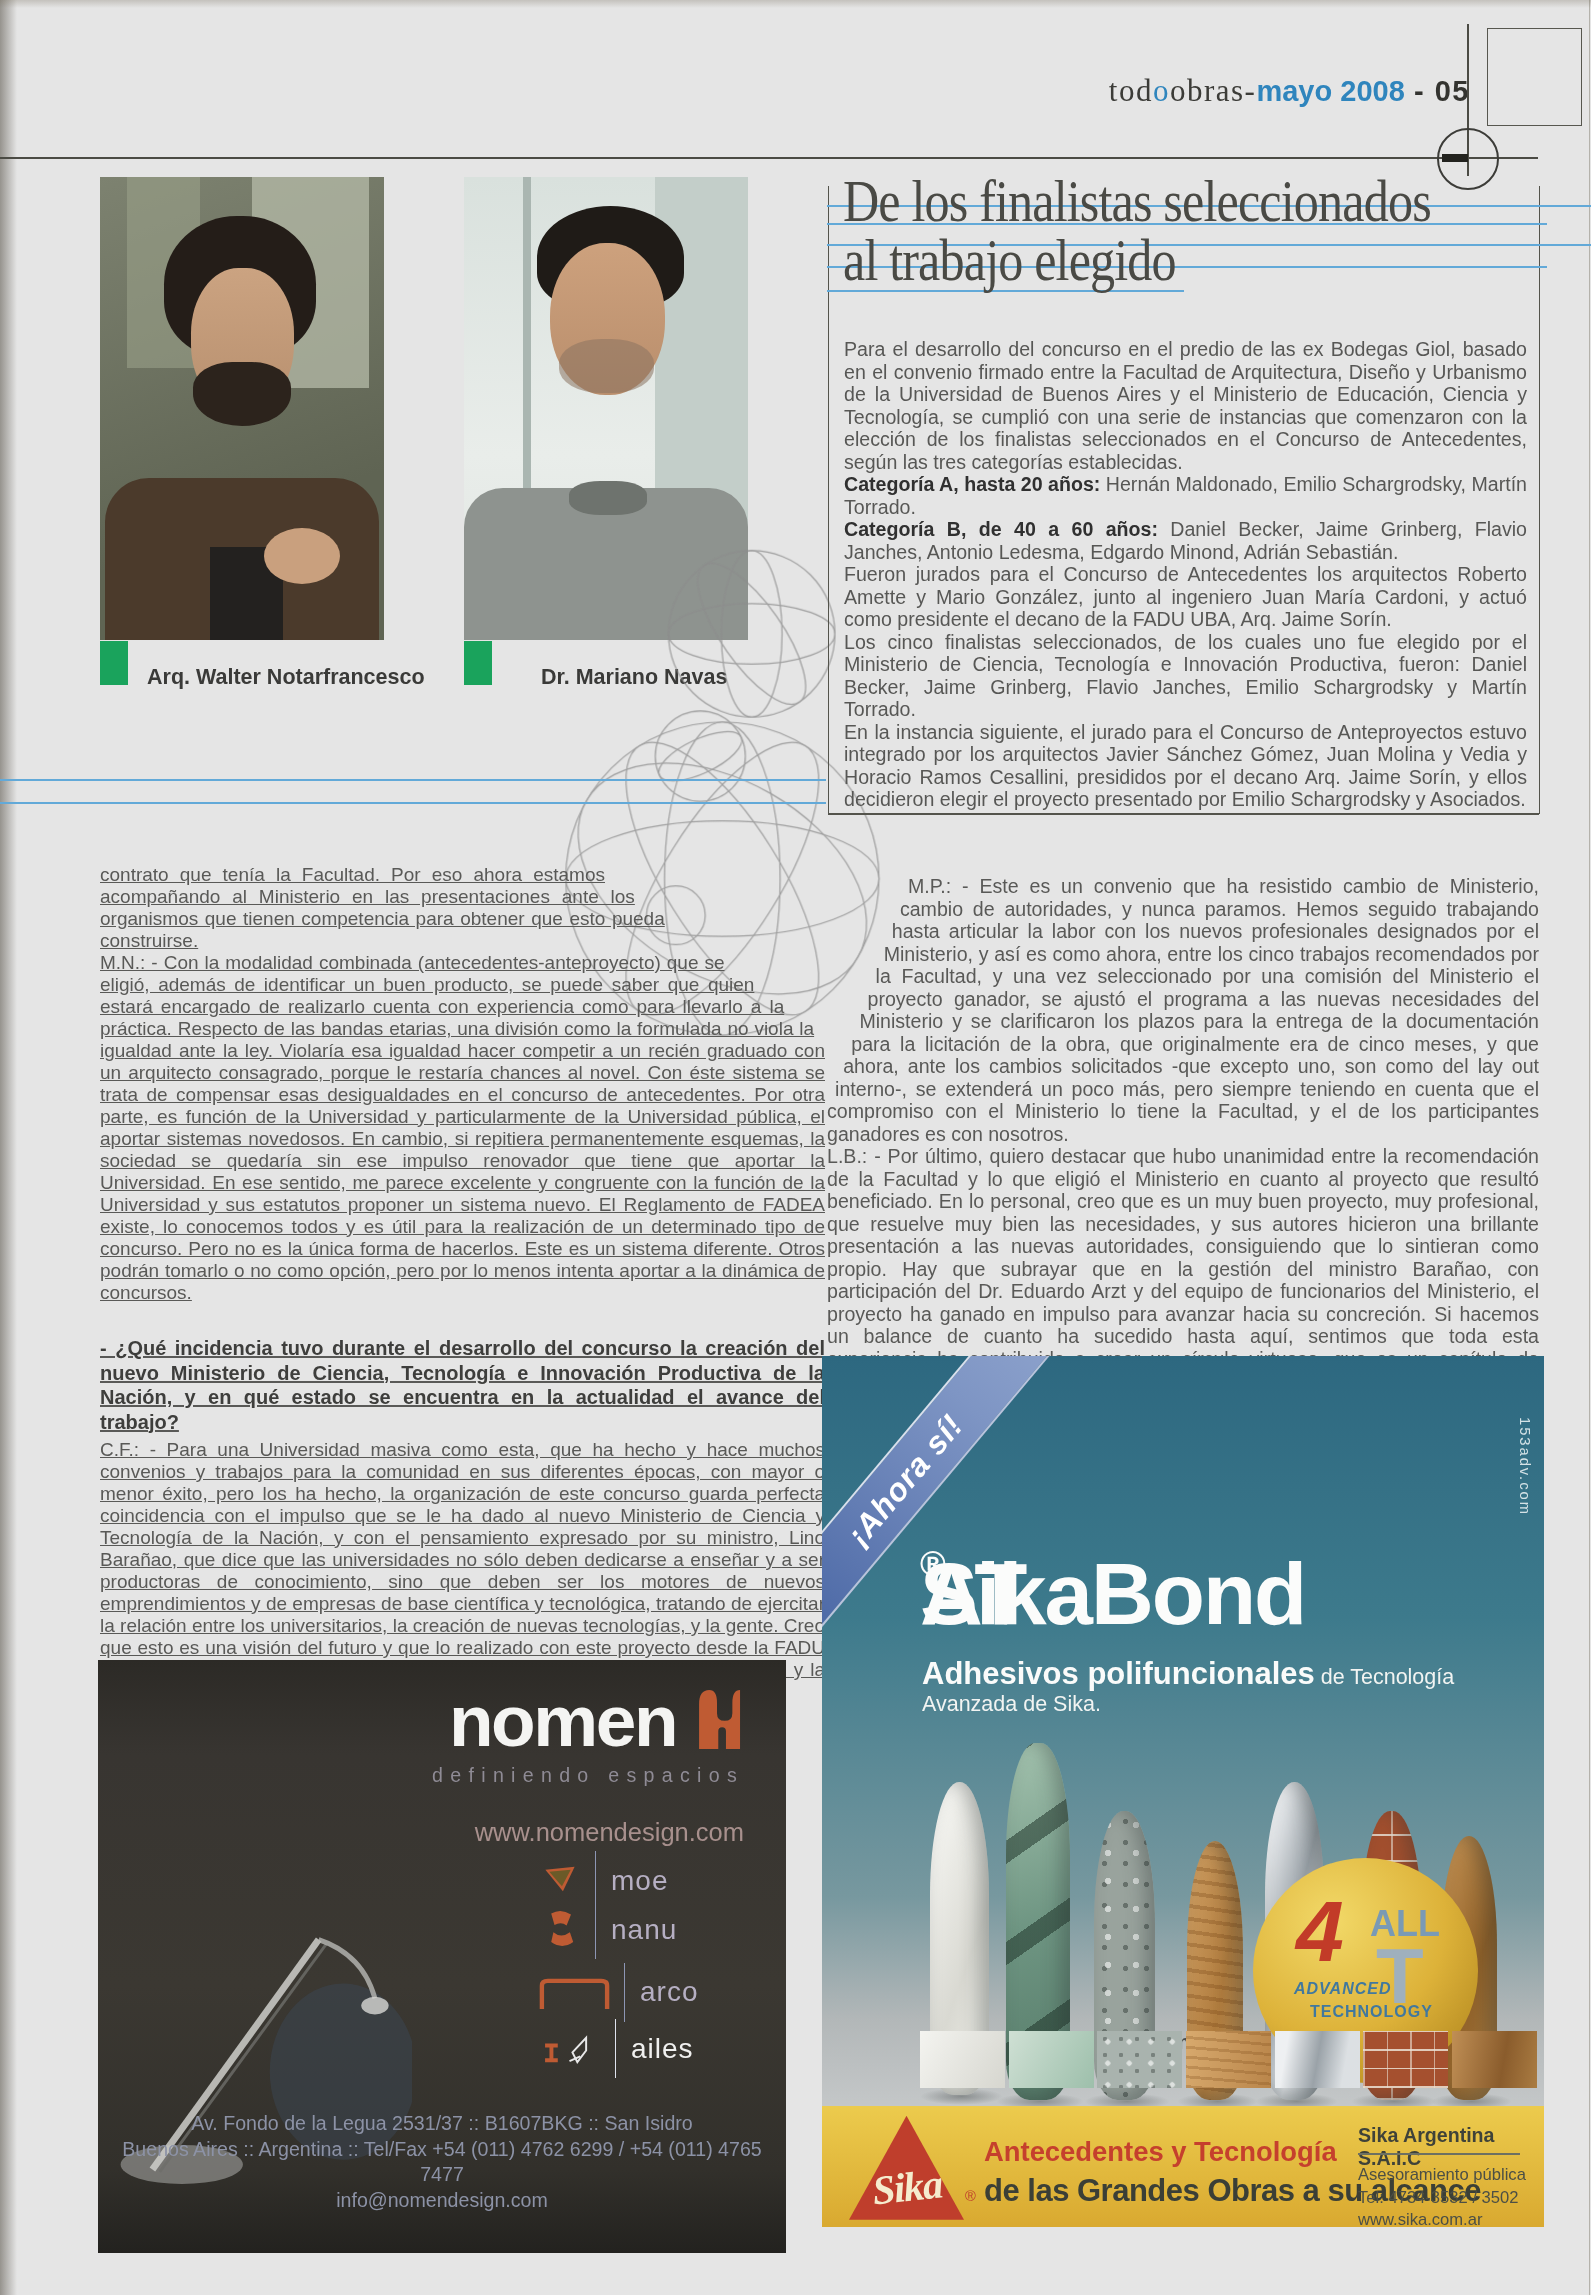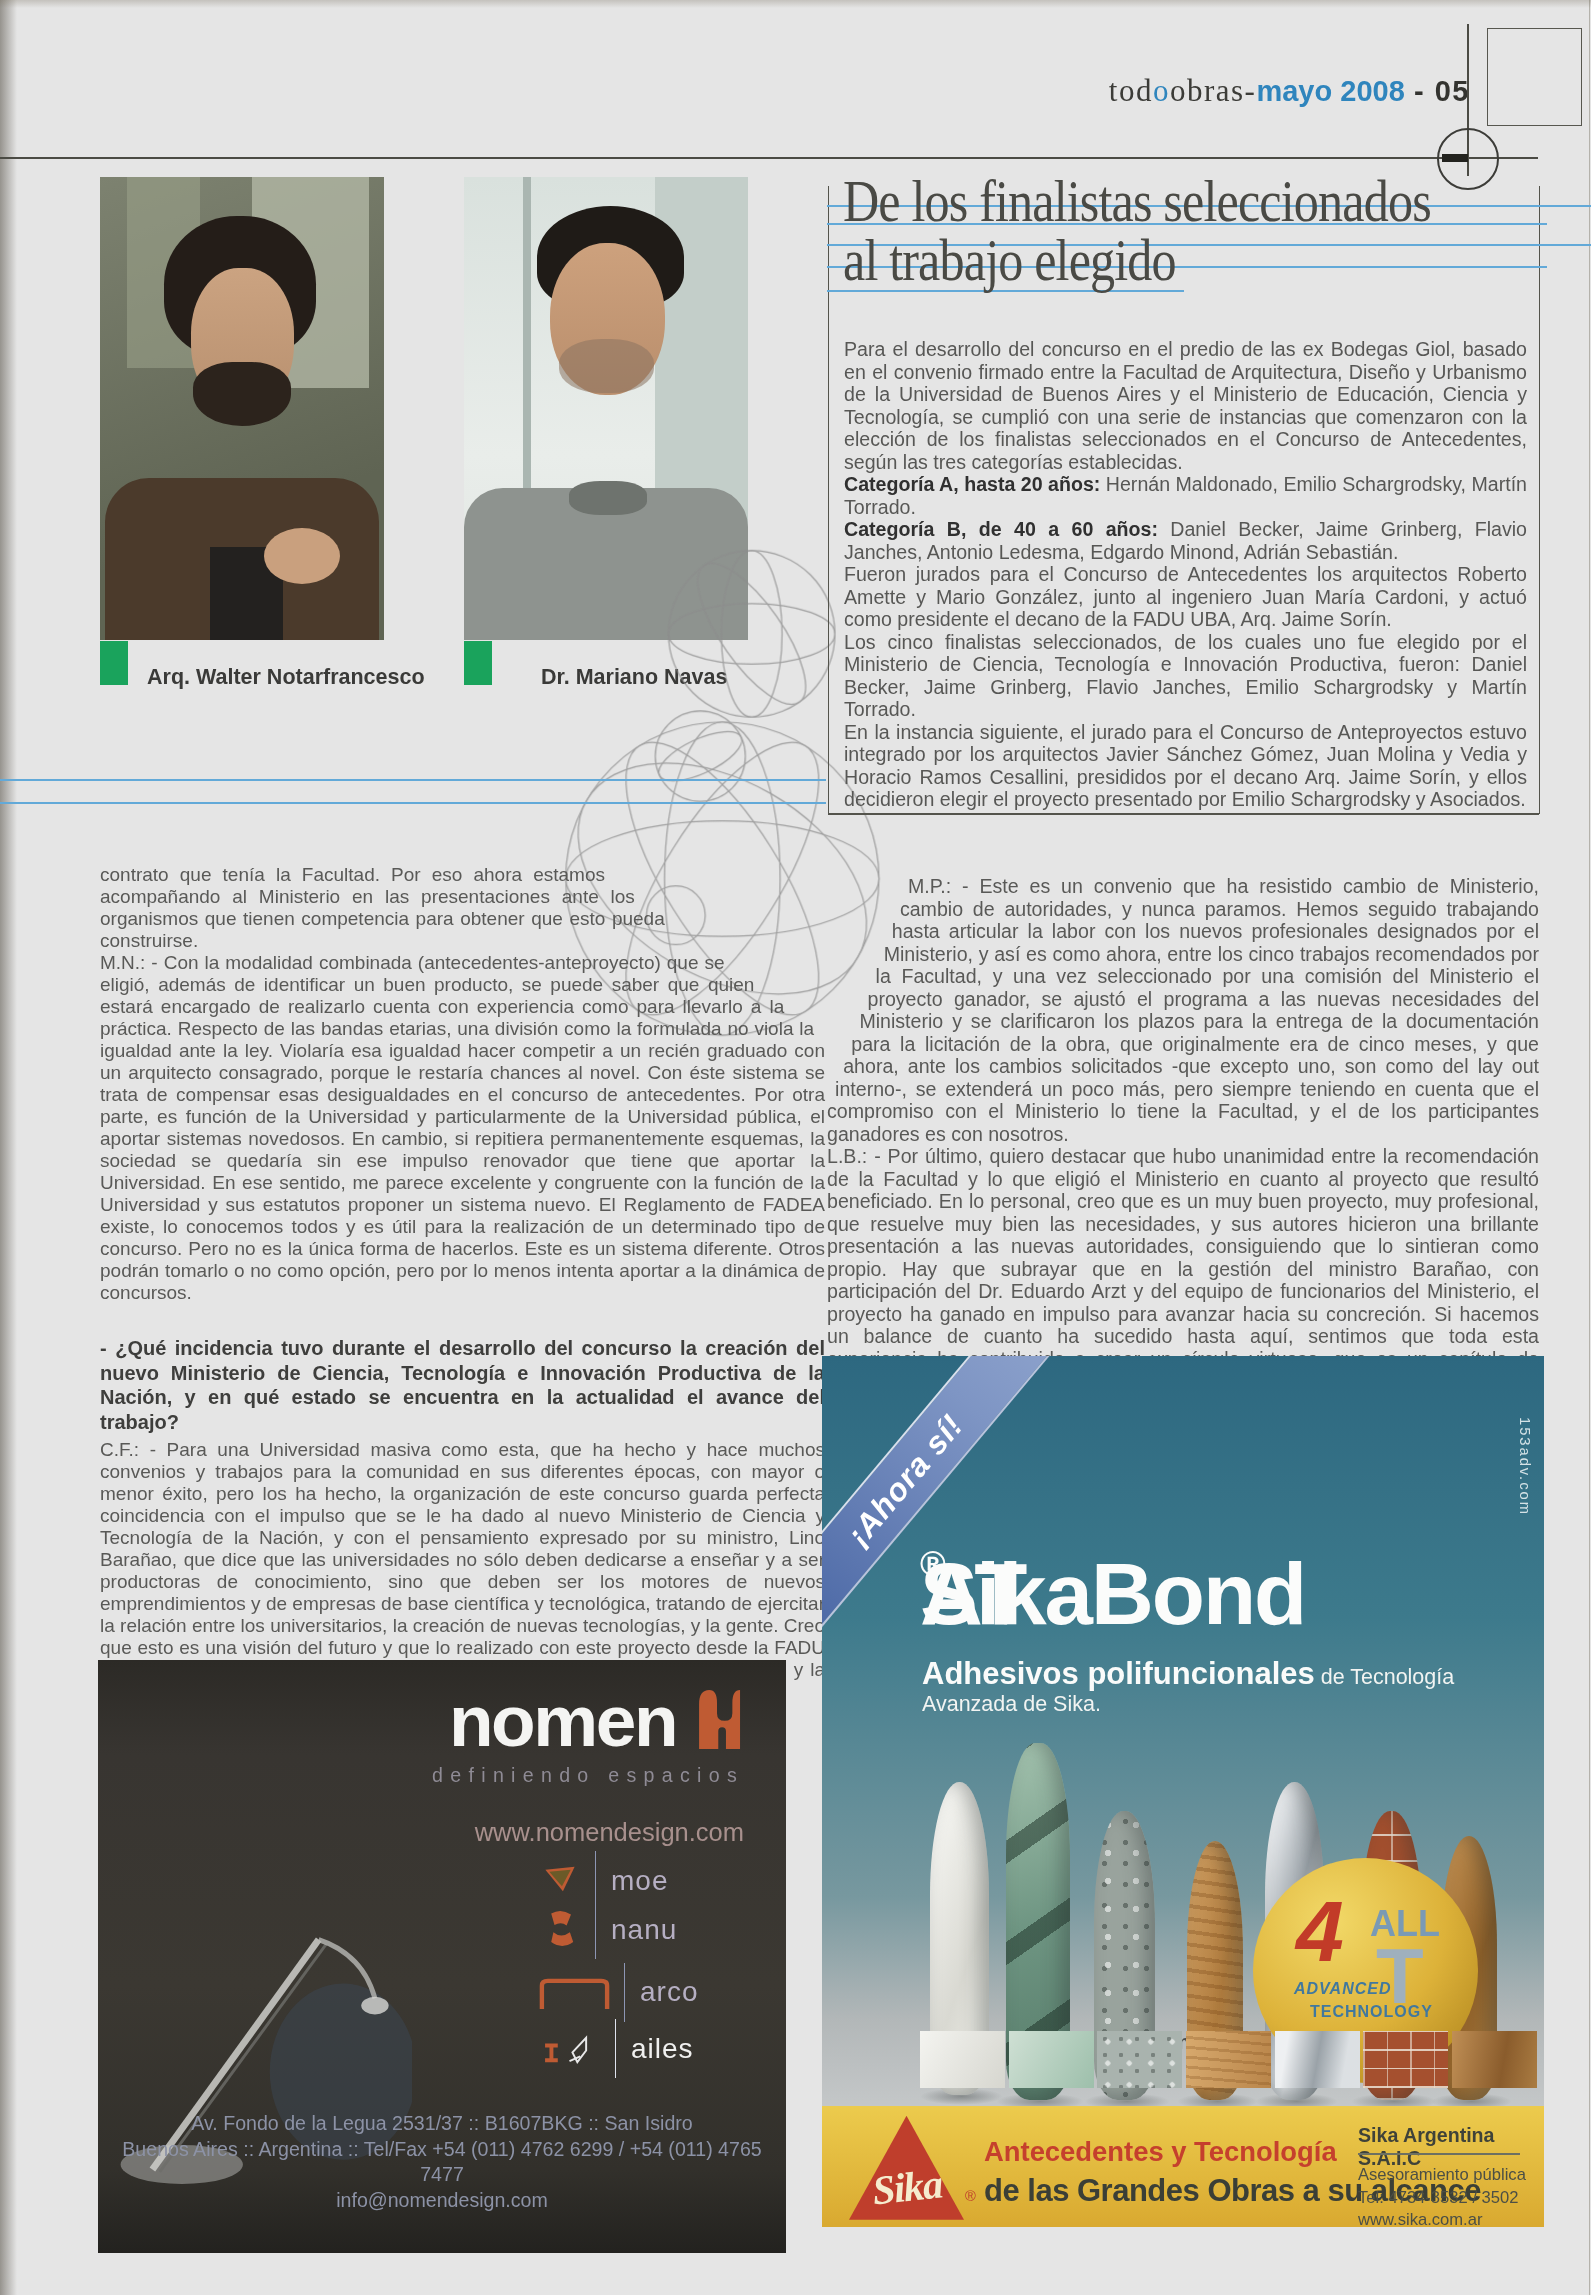--- a/index.html
+++ b/index.html
@@ -29,21 +29,21 @@
   .box-line{background:#54544c;}
   .blue-line{background:#62a9d8;height:1.5px;}
   .headline{font-family:"Liberation Serif",serif;font-size:59px;color:#4a4a45;letter-spacing:-1px;
             transform:scaleX(.85);transform-origin:left top;white-space:nowrap;line-height:1;}
   .feature-body{font-size:19.6px;line-height:22.5px;color:#575755;text-align:justify;}
   .feature-body p{margin:0;}
   .cat-label{font-weight:bold;color:#303030;}
   
   .bodytext{color:#595957;text-align:justify;}
   .bodytext p{margin:0;}
-  .leftcol{font-size:19px;line-height:22px;}
+  .leftcol{font-size:19px;line-height:22px;text-decoration:underline;}
   .rightcol{font-size:19.6px;line-height:22.5px;}
   .q-bold{font-weight:bold;color:#3e3e3c;font-size:20px;line-height:24.5px;margin-top:32px !important;}
   .gap-par{margin-top:4.9px !important;}
   .float-sphere-l{float:right;width:220px;height:162px;shape-outside:polygon(0 0,100% 0,100% 100%);}
   .float-sphere-r{float:left;width:81px;height:225px;shape-outside:polygon(0 0,100% 0,0 100%);}
   .endmark{display:inline-block;width:17.6px;height:17.6px;background:#1aa35c;margin-left:6.9px;vertical-align:-1px;}
   
   .nomen{left:98px;top:1660px;width:688px;height:593px;
          background:linear-gradient(180deg,#2c2a26 0%,#383531 16%,#3b3832 55%,#32302b 86%,#23221f 100%);}
   .nomen-brand{font-weight:bold;font-size:73px;color:#f4f4f2;letter-spacing:-2.4px;line-height:1;}

